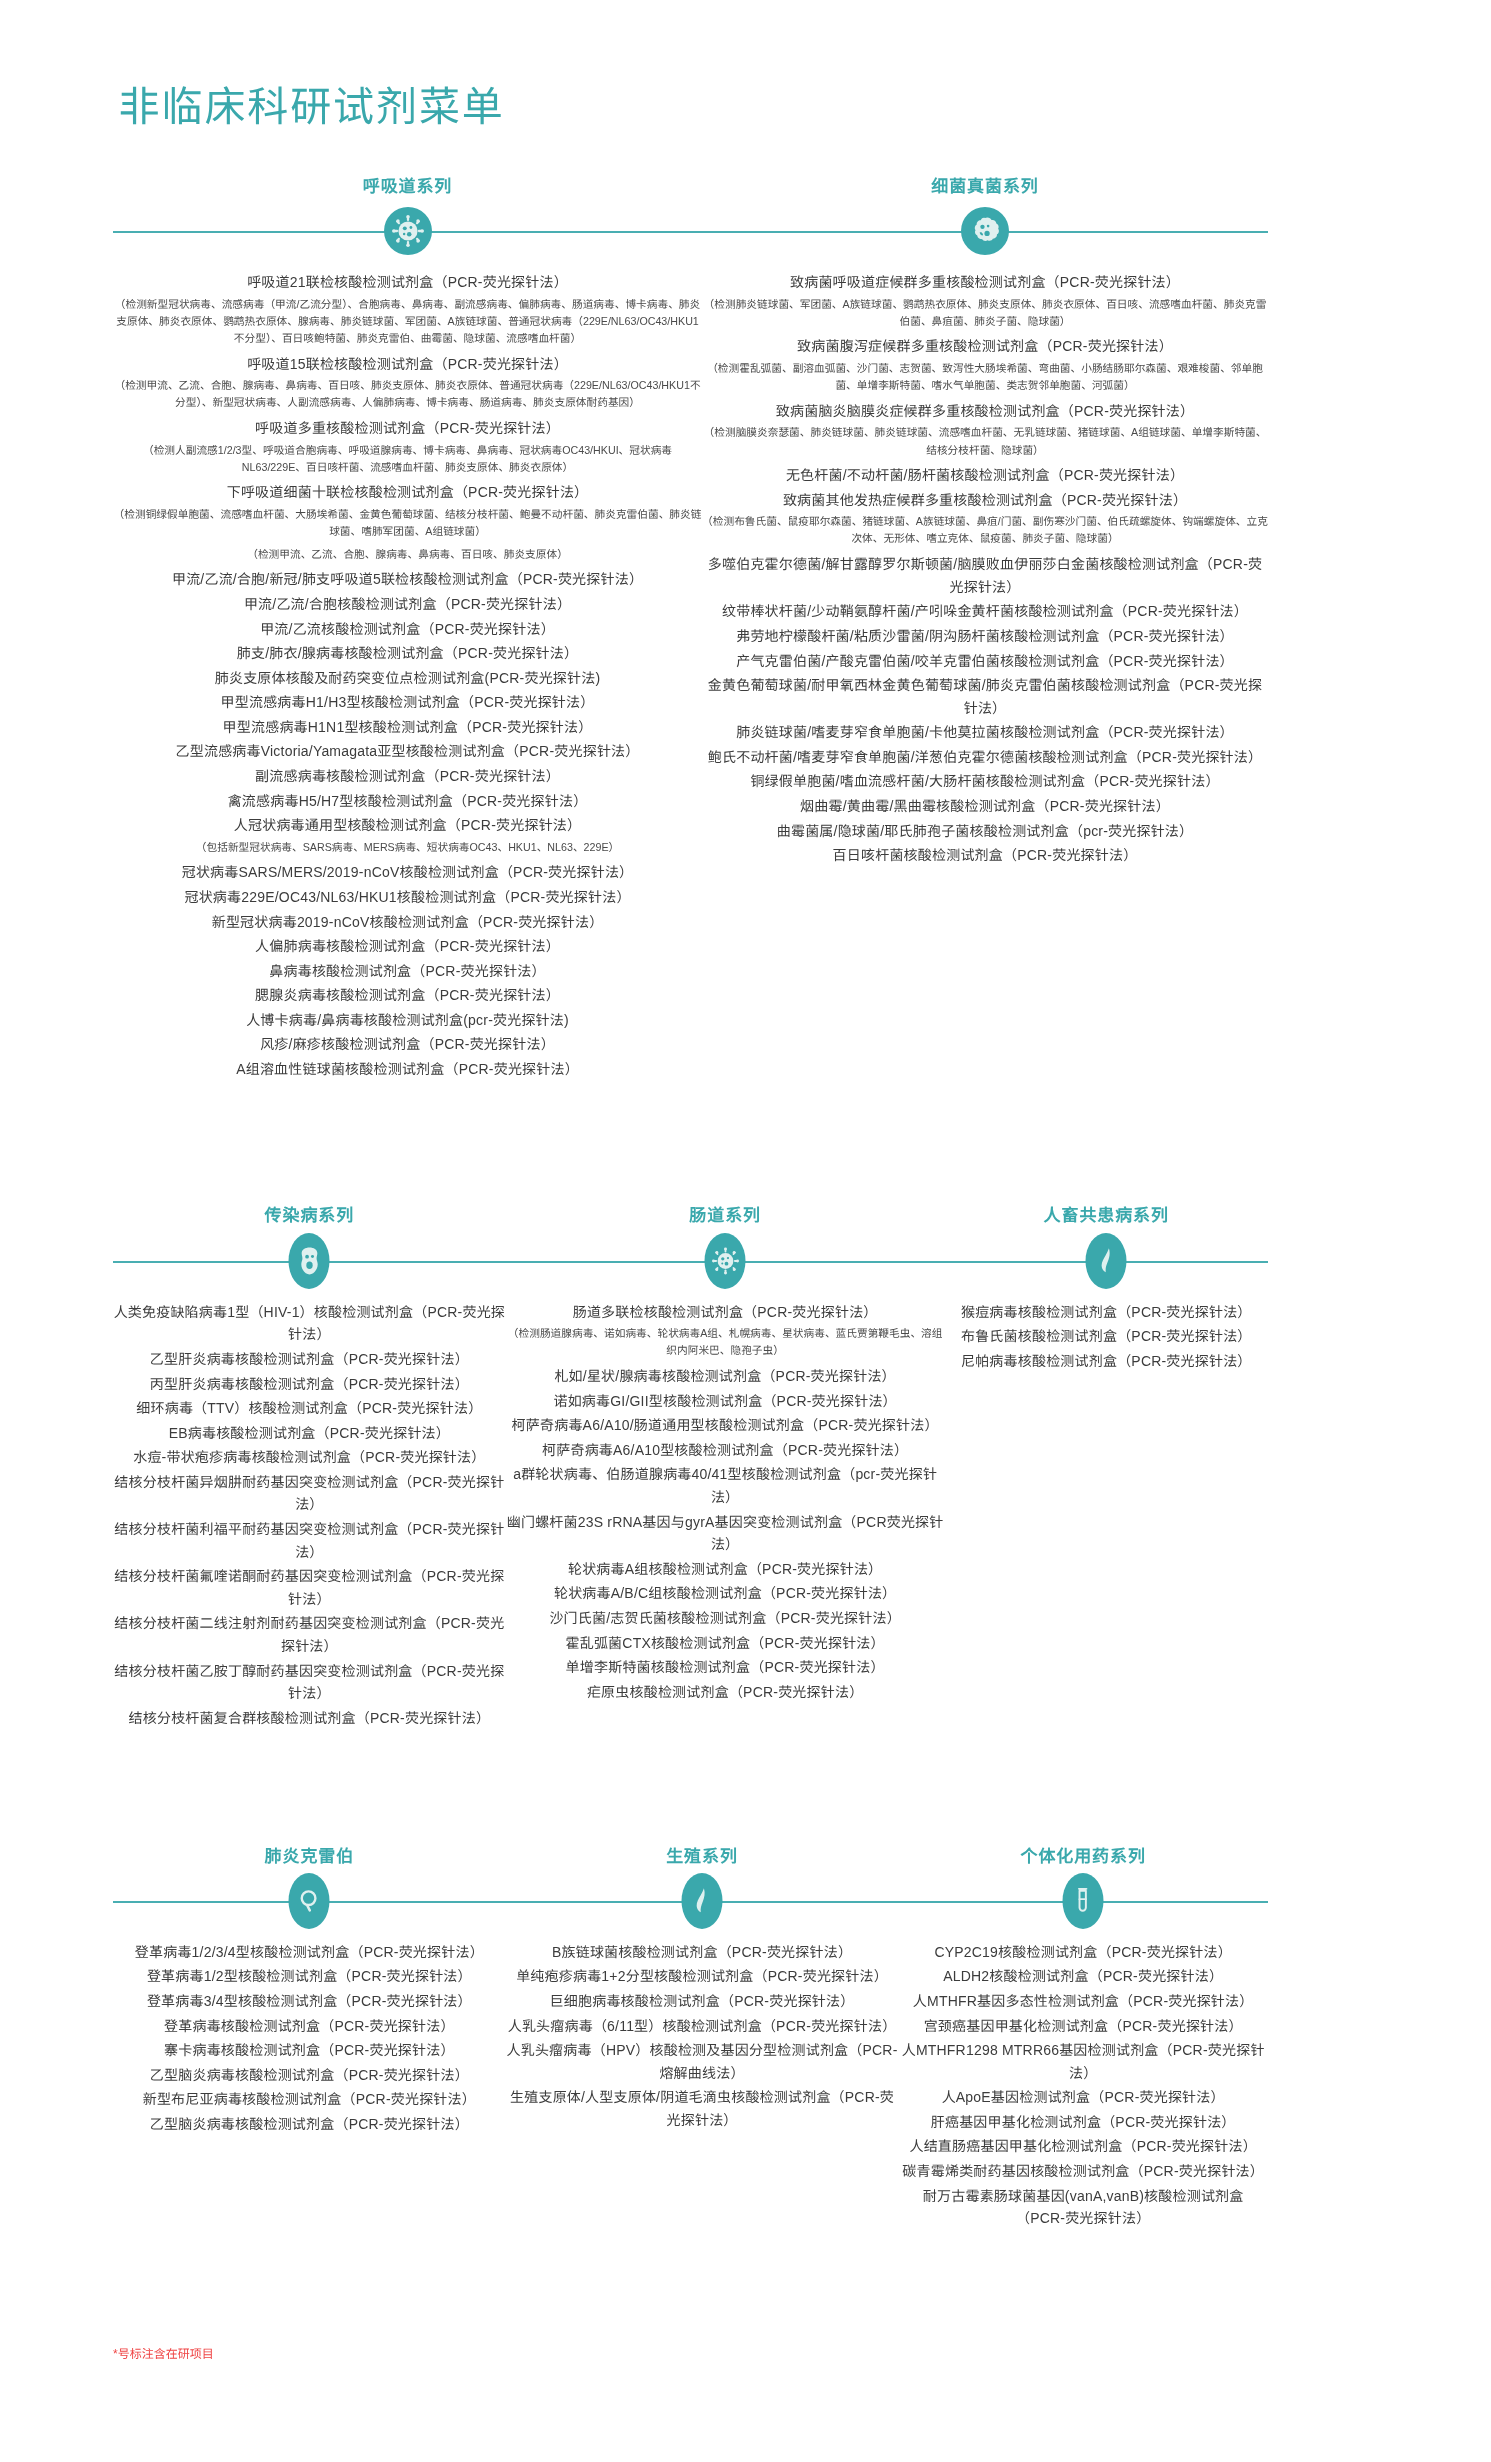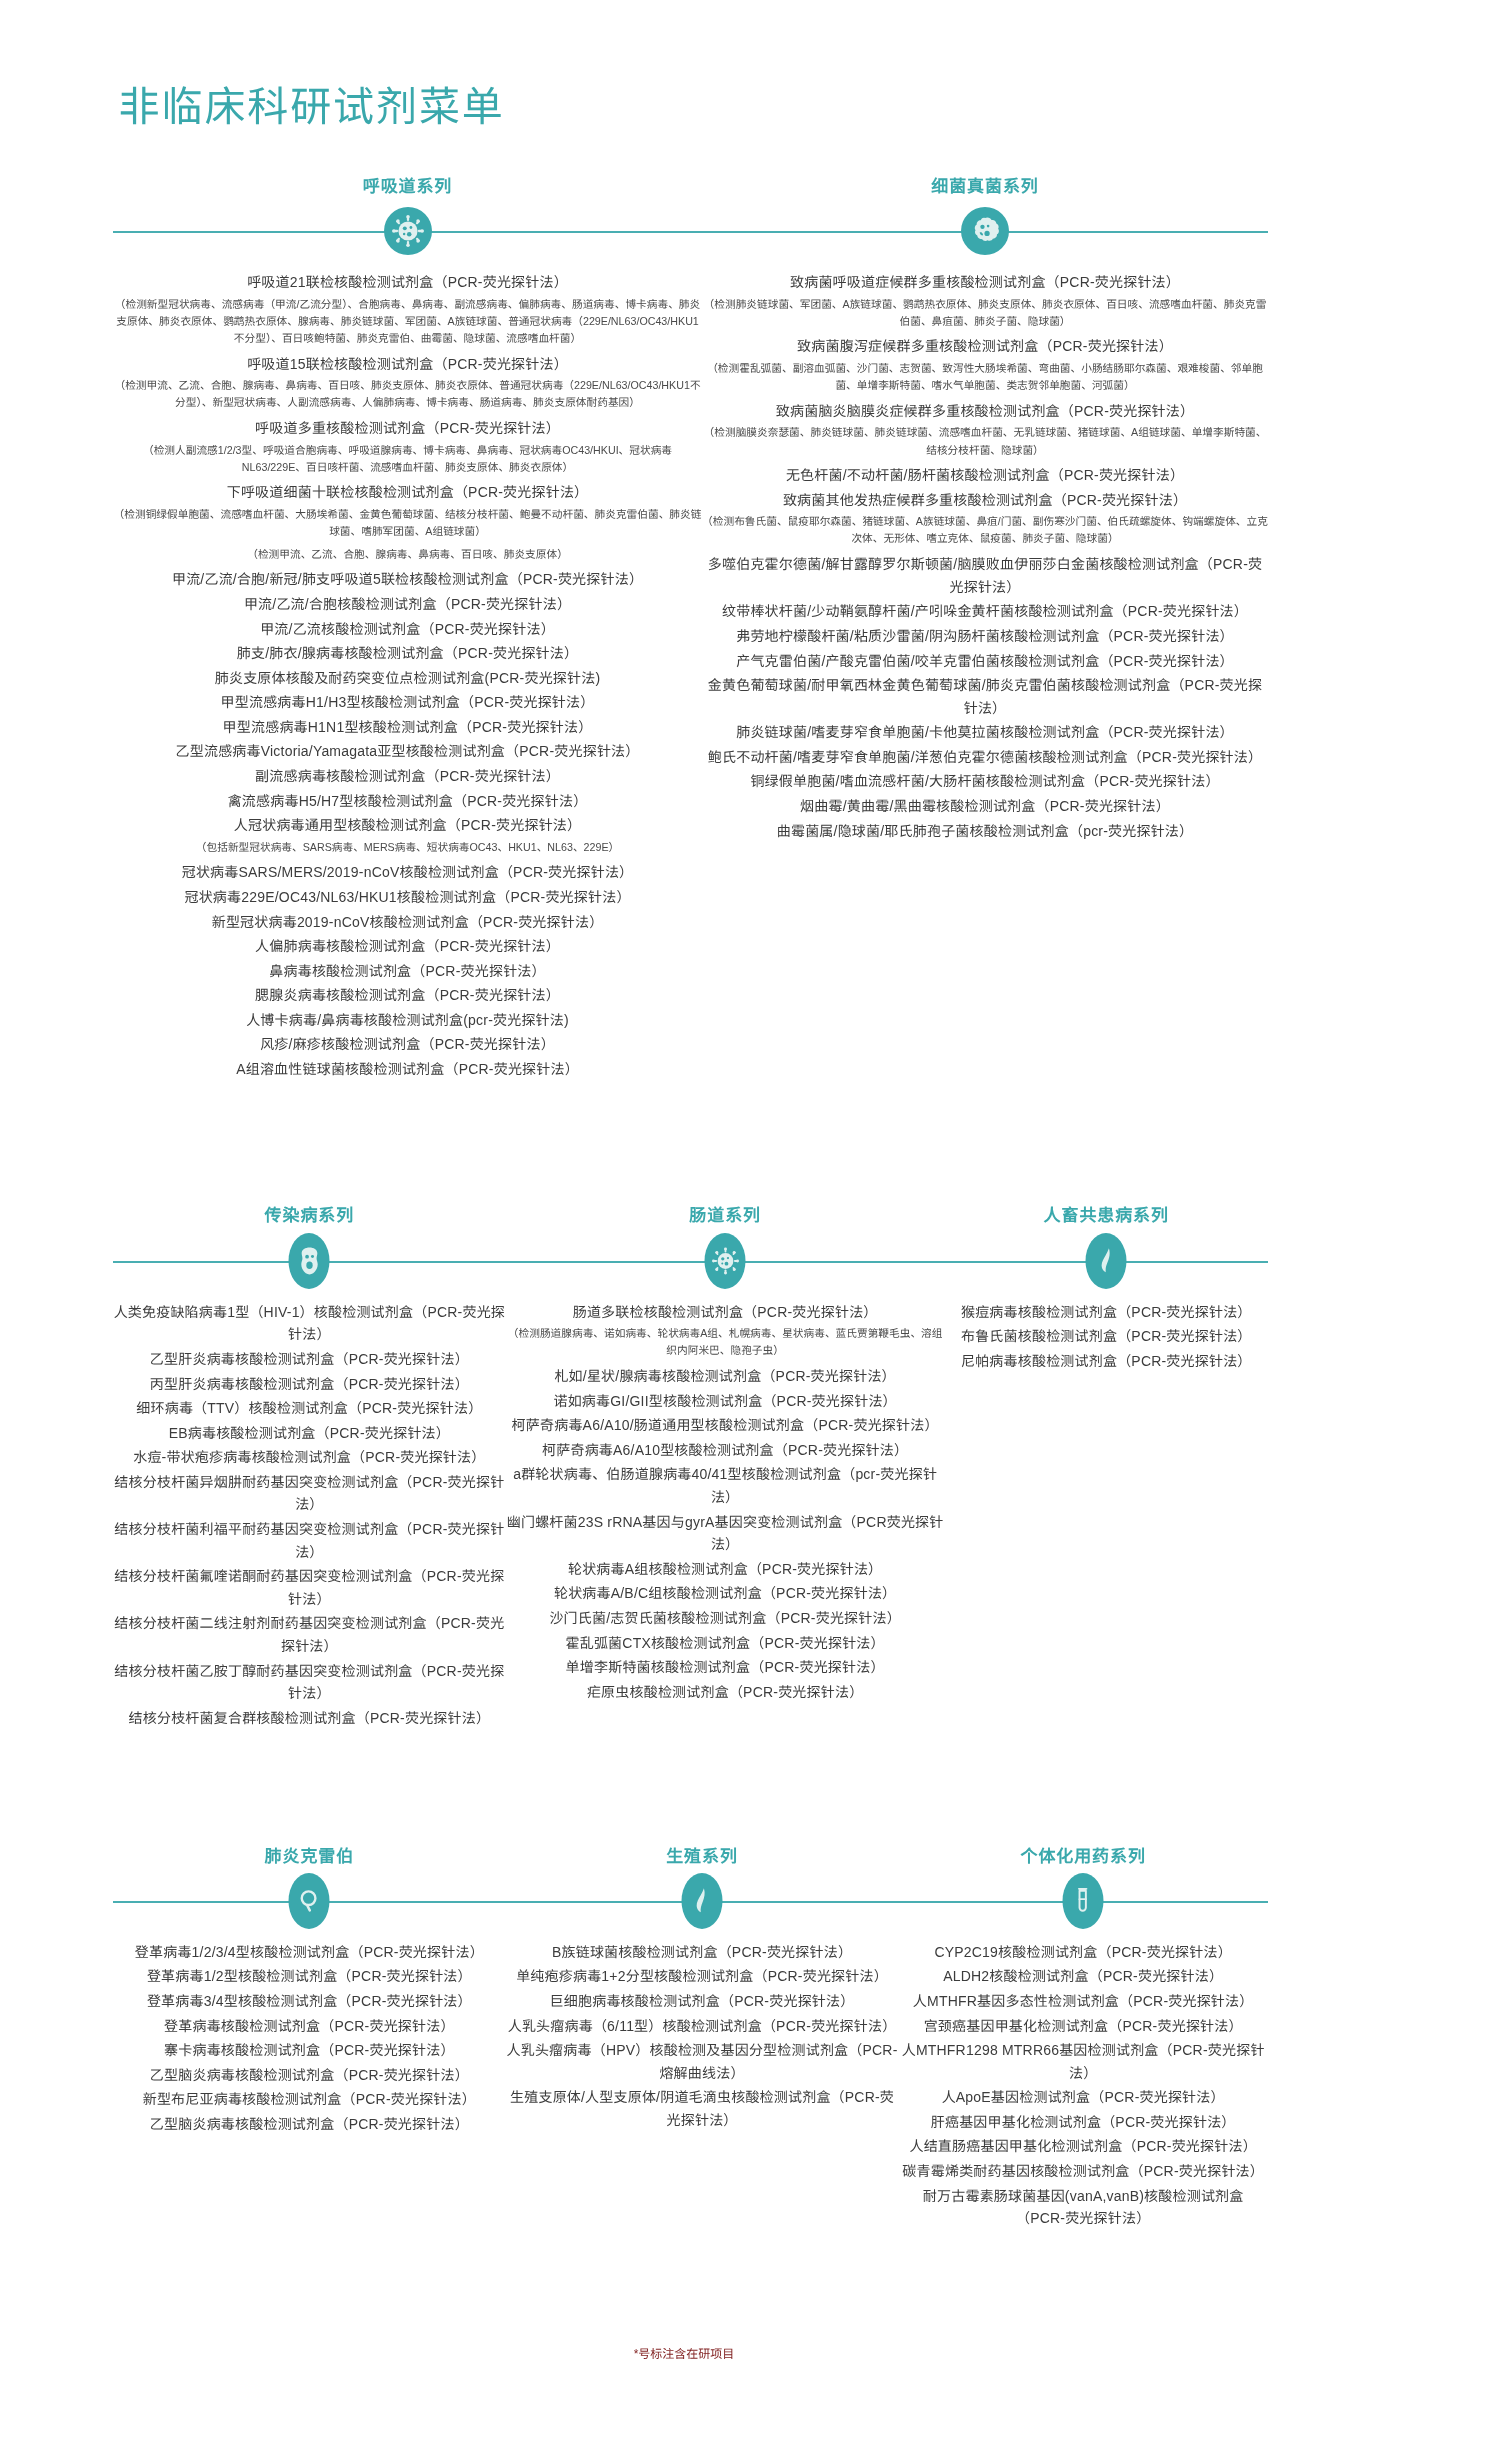--- a/index.html
+++ b/index.html
@@ -96,22 +96,22 @@
   .band2 .col-c{ width:28%; }
 
   .band3 .col-a{ width:34%; }
   .band3 .col-b{ width:34%; }
   .band3 .col-c{ width:32%; }
 
   .gap-top{ height:112px; }
   .gap-mid{ height:103px; }
 
   .footnote{
-    text-align:center;
-    color:#7f1d1d;
+    text-align:left;
+    color:#ef4444;
     font-size:12px;
     margin-top:112px;
     padding-right:13px;
   }
 </style>
 </head>
 <body>
 
 <div class="page">
 
@@ -300,20 +300,23 @@
             </div>
           <div>
               <p class="item">铜绿假单胞菌/嗜血流感杆菌/大肠杆菌核酸检测试剂盒（PCR-荧光探针法）</p>
             </div>
           <div>
               <p class="item">烟曲霉/黄曲霉/黑曲霉核酸检测试剂盒（PCR-荧光探针法）</p>
             </div>
           <div>
               <p class="item">曲霉菌属/隐球菌/耶氏肺孢子菌核酸检测试剂盒（pcr-荧光探针法）</p>
             </div>
+          <div>
+              <p class="item">百日咳杆菌核酸检测试剂盒（PCR-荧光探针法）</p>
+            </div>
         </div>
       </div>
     </div>
   </div>
 
   <div class="gap-top"></div>
 
   <div class="band band2">
     <div class="band-row">
       <div class="col col-a">

